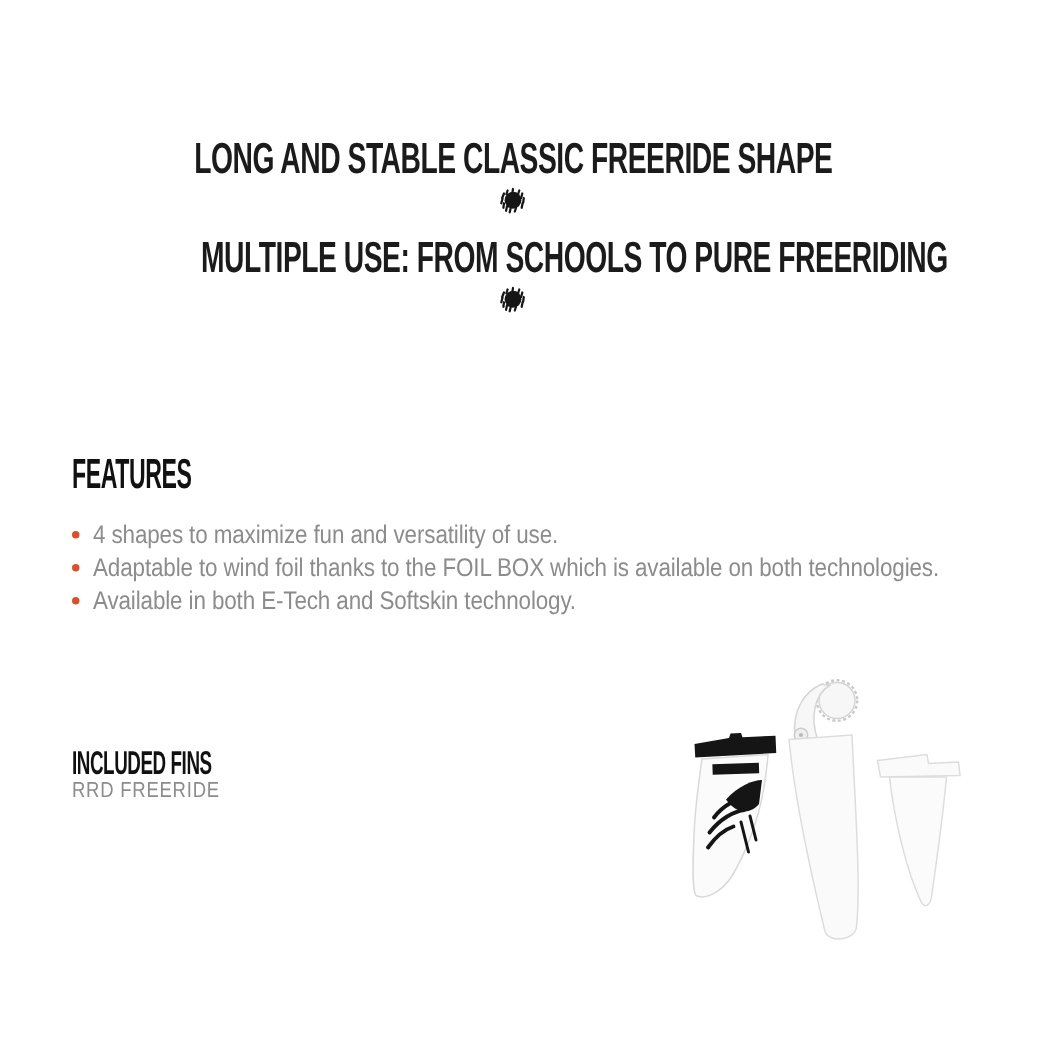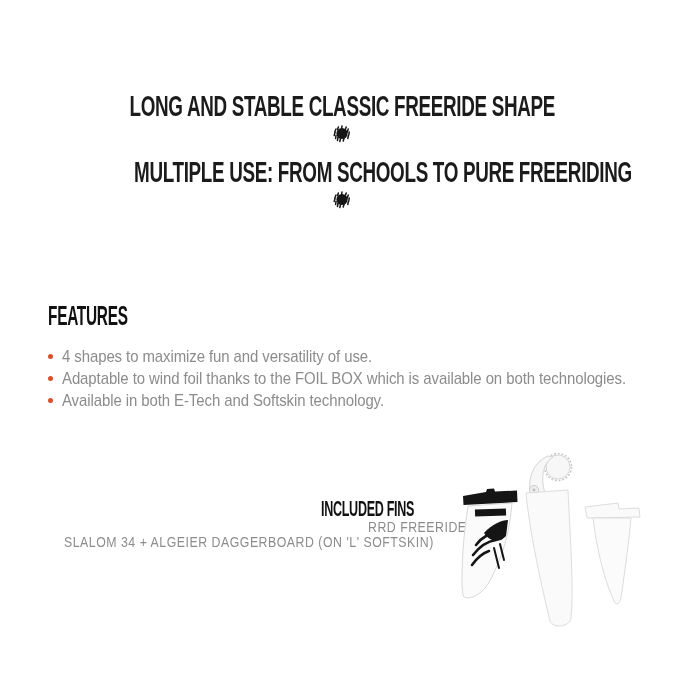--- a/index.html
+++ b/index.html
@@ -16,21 +16,21 @@
   .features{position:absolute;left:48px;top:302px;width:640px;}
   .section-title{color:#111111;font-weight:bold;font-size:28px;line-height:28px;white-space:nowrap;}
   .section-title>span{display:inline-block;transform:scaleX(0.55);transform-origin:0 50%;letter-spacing:-0.5px;}
   .feature-list{list-style:none;margin:16px 0 0 0;padding:0;}
   .feature-list li{position:relative;padding-left:14px;line-height:22px;font-size:17px;color:#8c8c8c;}
   .feature-list li .dot{
     position:absolute;left:0;top:8px;width:5px;height:5px;border-radius:50%;background:#d8512b;
   }
   .ftext{display:inline-block;transform:scaleX(0.88);transform-origin:0 50%;white-space:nowrap;letter-spacing:-0.1px;}
   
-  .included{position:absolute;left:64px;top:498px;width:420px;text-align:right;}
+  .included{position:absolute;left:48px;top:498px;width:420px;}
   .included .section-title{font-size:22px;line-height:22px;}
   .included .section-title>span{transform:scaleX(0.57);}
   .fins-line{color:#8c8c8c;font-size:14.5px;line-height:15px;white-space:nowrap;}
   .fins-line>span{display:inline-block;transform:scaleX(0.85);transform-origin:0 50%;letter-spacing:0.6px;}
   
   .fins-photo{position:absolute;left:448px;top:440px;width:210px;height:225px;}
 </style>
 </head>
 <body>
 
@@ -105,23 +105,20 @@
   </ul>
 </div>
 
 <div class="included">
   <div class="section-title">
     <span>INCLUDED FINS</span>
   </div>
   <div class="fins-line">
     <span>RRD FREERIDE</span>
   </div>
-  <div class="fins-line">
-    <span>SLALOM 34 + ALGEIER DAGGERBOARD (ON 'L' SOFTSKIN)</span>
-  </div>
 </div>
 
 <svg class="fins-photo" viewBox="0 0 210 225">
 
   <g>
     <path d="M20,66 L64,63 C62,92 54,120 40,144 C33,155 22,160 16,157 C13,153 14,130 15,110 C16,95 18,80 20,66 Z" fill="#fbfbfb" stroke="#d9d9d9" stroke-width="1"></path>
     <path d="M15,56 L38,52 L39,49 L46,48.6 L47,51.5 L69,50.5 L69.5,62 L15.5,65 Z" fill="#151515"></path>
     <rect x="27" y="69" width="31" height="7" fill="#151515" transform="rotate(-2 42 72)"></rect>
     <path d="M36,93 C44,84 54,80 60,80 L58,96 C52,103 43,103 36,93 Z" fill="#151515"></path>
     <g stroke="#151515" stroke-width="2.6" fill="none" stroke-linecap="round">

